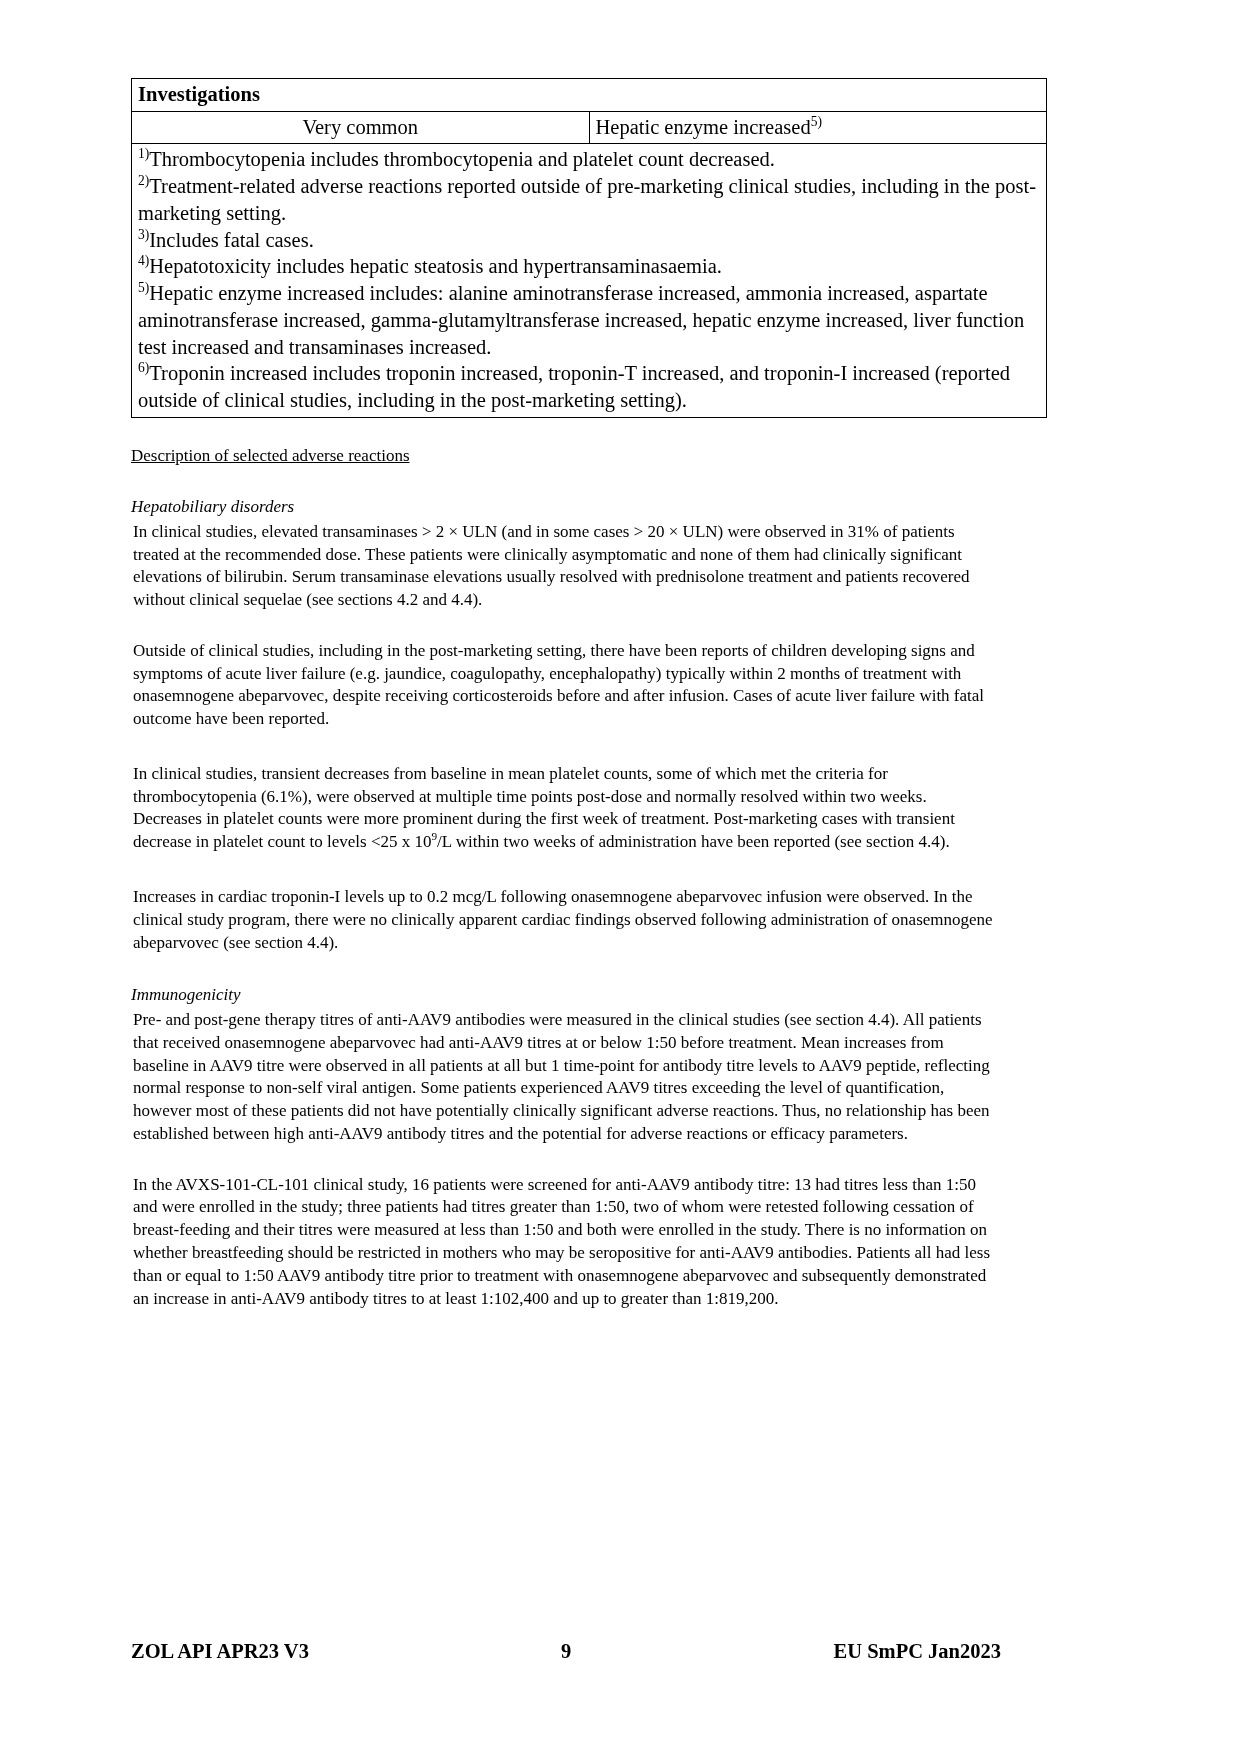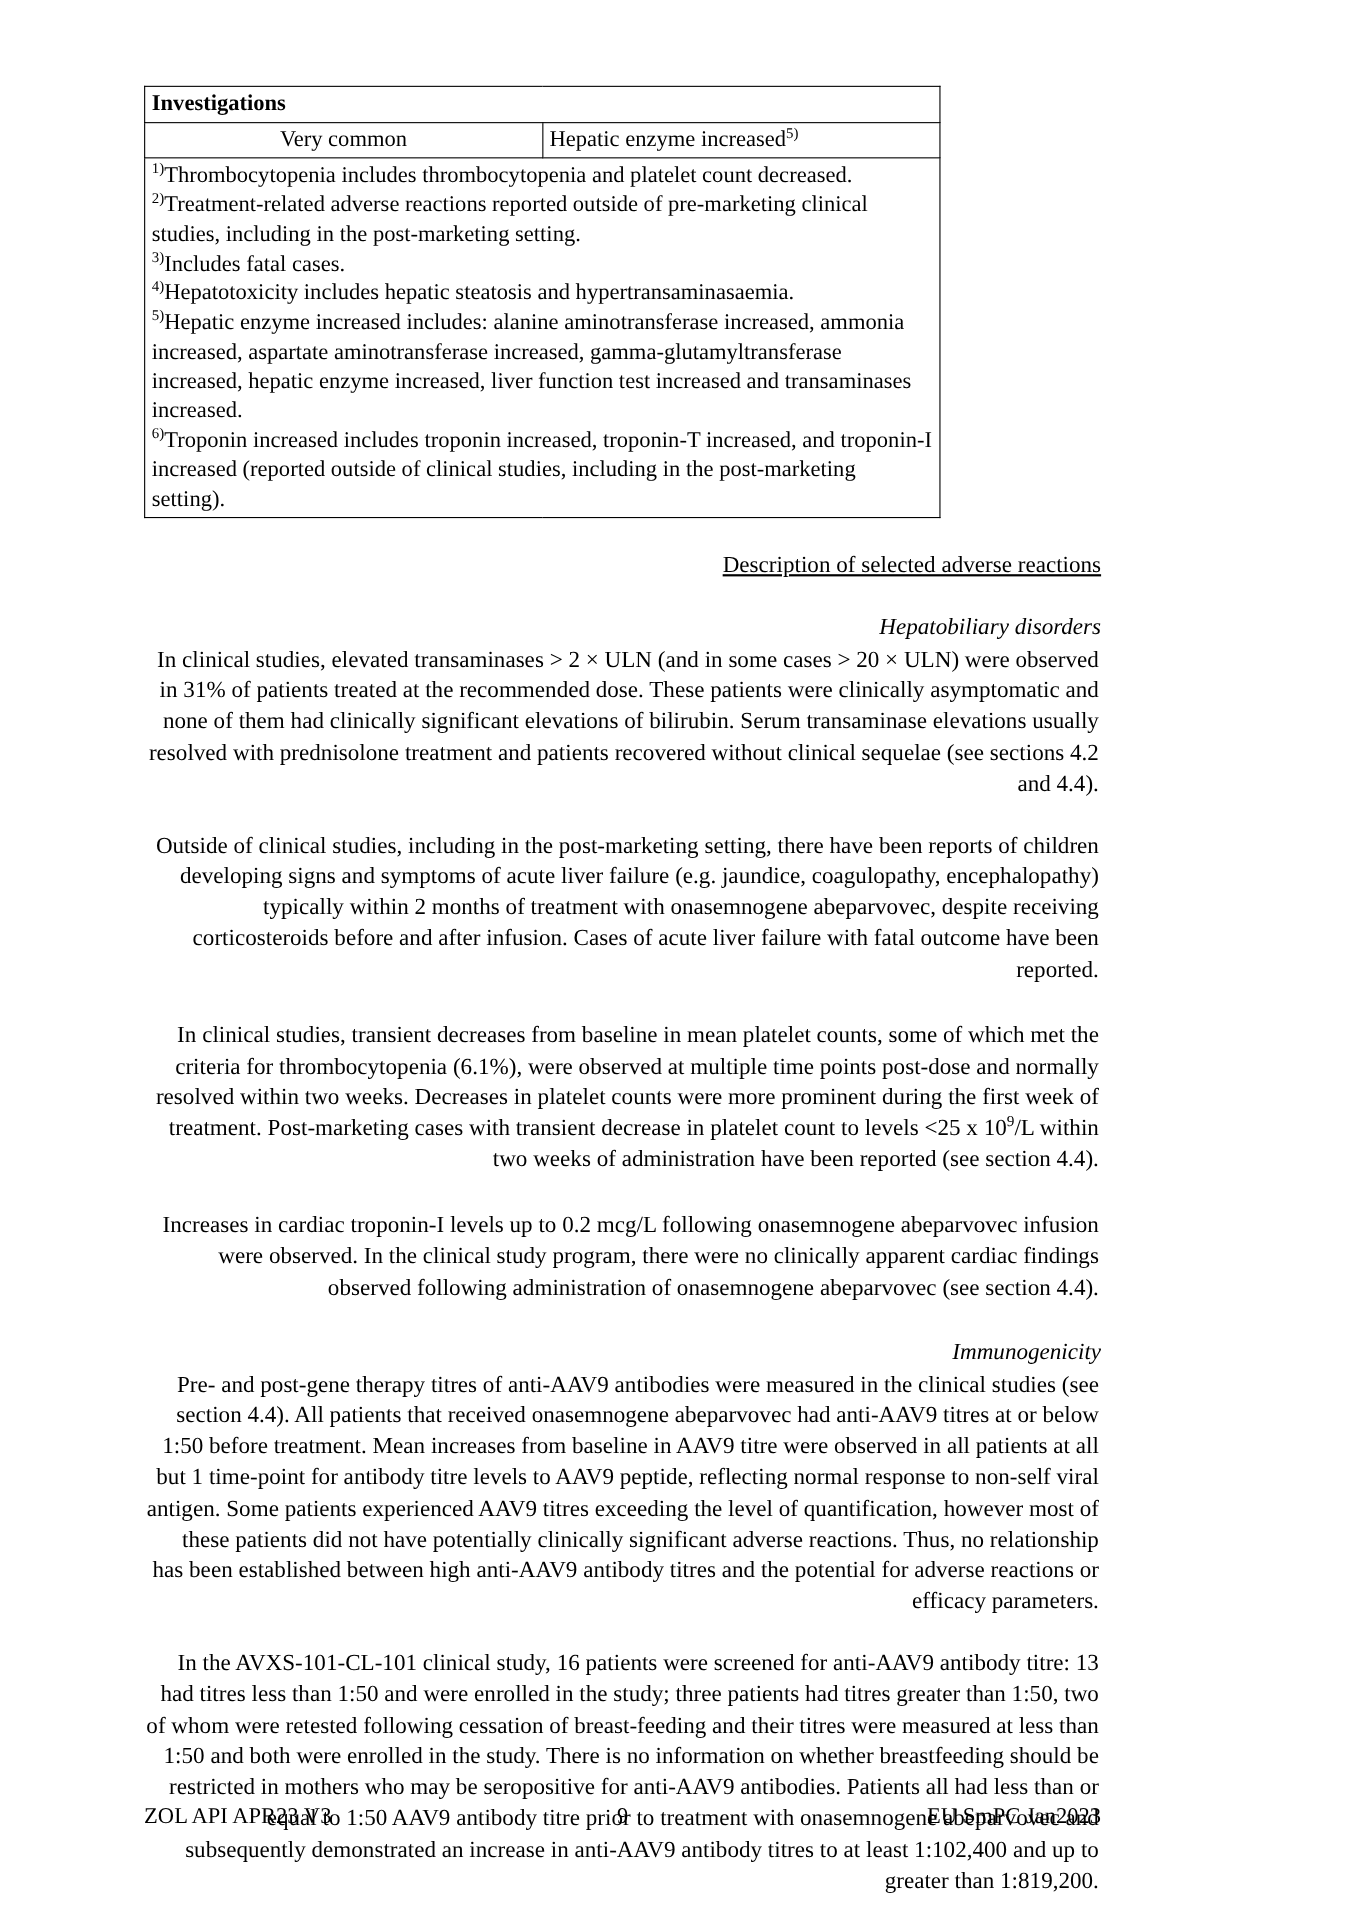--- a/index.html
+++ b/index.html
@@ -21,21 +21,21 @@
     left: 0;
     top: 0;
     width: 1241px;
     height: 1755px;
     box-sizing: border-box;
     padding: 78px 240px 0 131px;
   }
 
   
   .ae-table {
-    width: 724px;
+    width: 916px;
     border-collapse: collapse;
     table-layout: fixed;
     font-size: 20.5px;
     line-height: 1.30;
     padding-left: 32px;
   }
   .ae-table td {
     border: 1px solid #000;
     padding: 2px 6px 3px 6px;
     vertical-align: top;
@@ -61,23 +61,23 @@
   }
   sup {
     font-size: 0.66em;
     vertical-align: super;
     line-height: 0;
   }
 
   
   .body-block {
     width: 870px;
-    font-size: 21px;
+    font-size: 17px;
     line-height: 1.345;
-    text-align: right;
+    text-align: left;
   }
   .section-underline {
     text-decoration: underline;
     margin: 0;
   }
   .spacer-line {
     height: 27.6px;
   }
   .subhead {
     font-style: italic;
@@ -93,20 +93,21 @@
   
   .footer {
     position: absolute;
     left: 131px;
     top: 1640px;
     width: 870px;
     font-size: 20.5px;
     display: flex;
     justify-content: space-between;
     align-items: baseline;
+    font-weight: bold;
   }
   .footer-center {
     position: absolute;
     left: 0;
     width: 870px;
     text-align: center;
     pointer-events: none;
   }
   .footer-left, .footer-right {
     position: relative;

